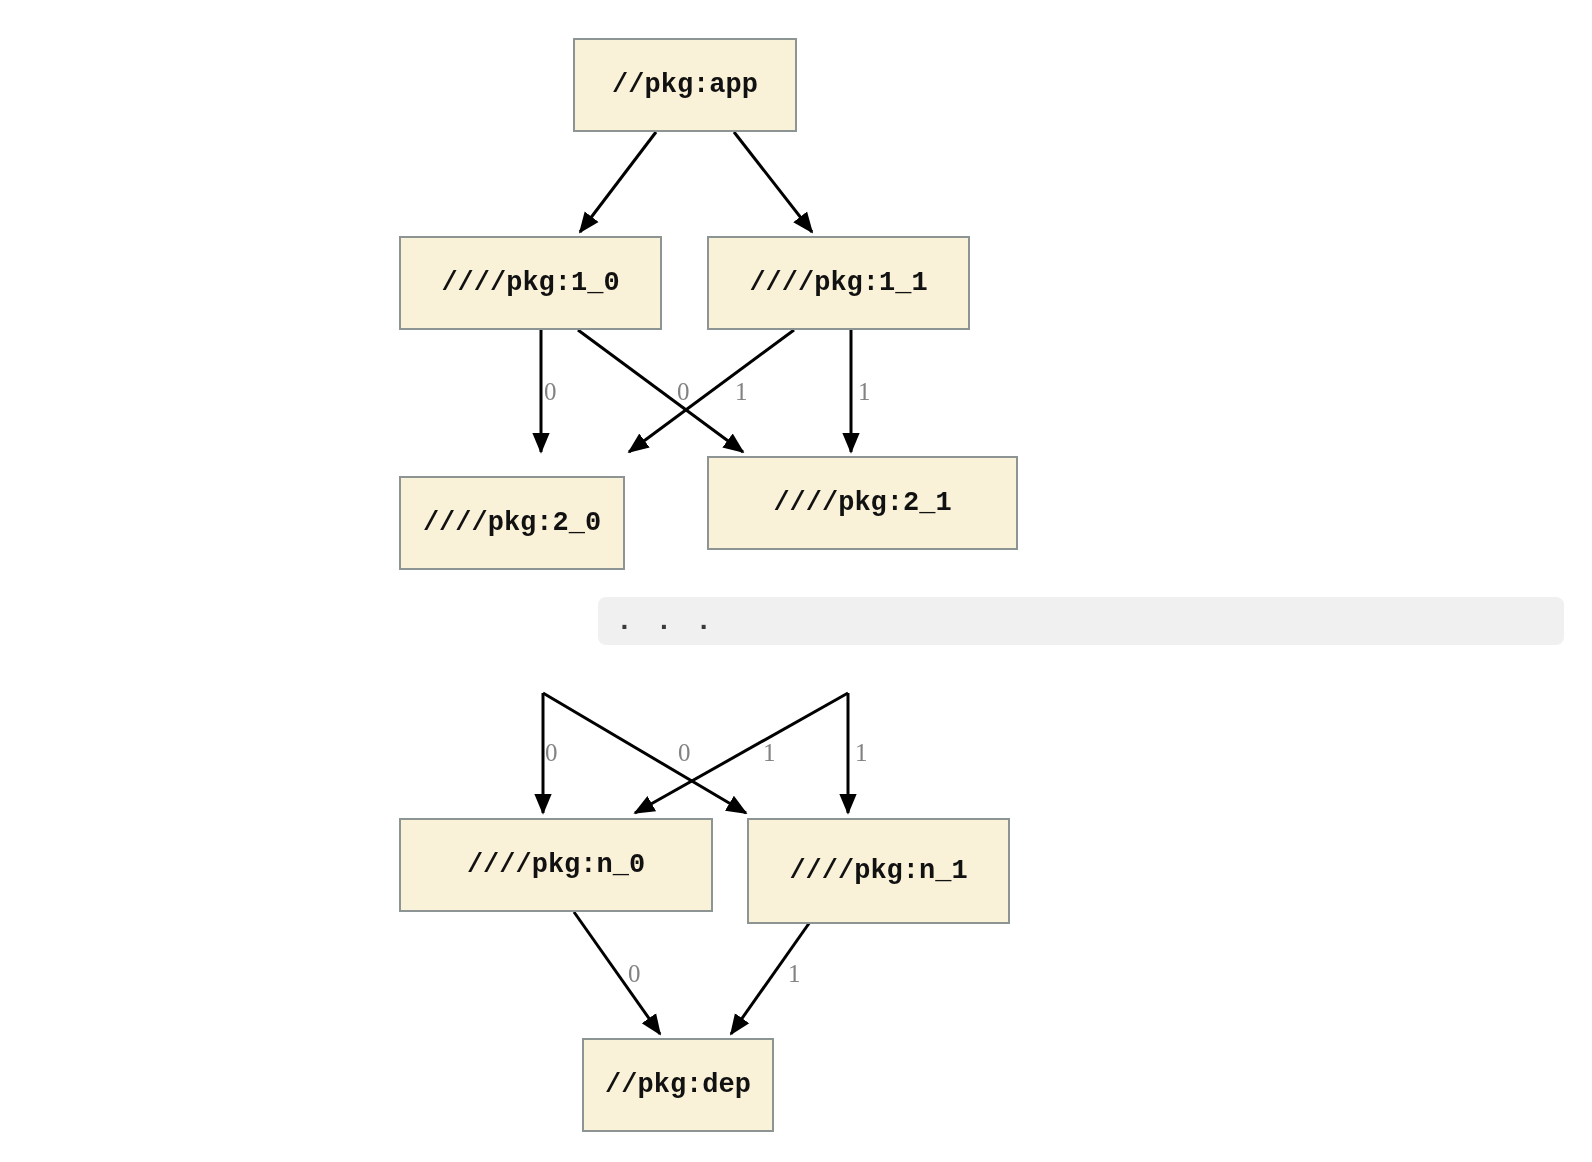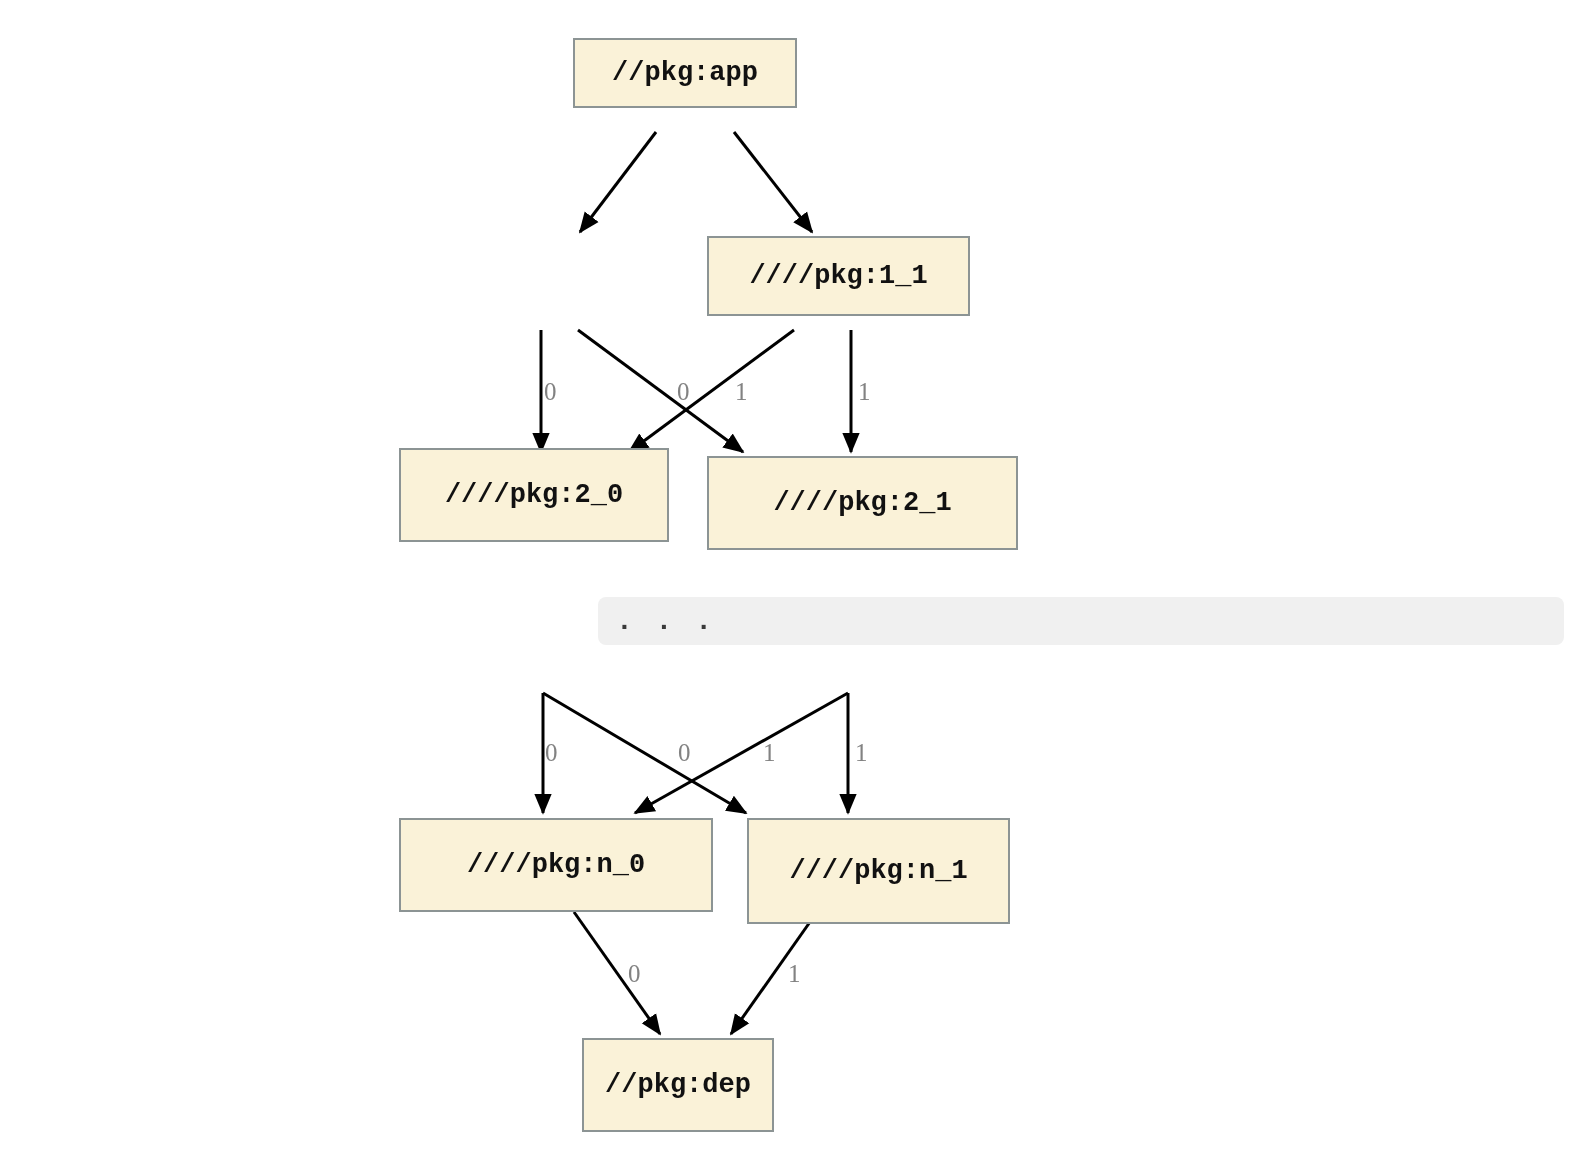--- a/index.html
+++ b/index.html
@@ -68,23 +68,24 @@
     <path class="edge" d="M578,330 L743,452" marker-end="url(#arrow)"></path>
     <path class="edge" d="M851,330 L851,452" marker-end="url(#arrow)"></path>
     <path class="edge" d="M543,693 L543,813" marker-end="url(#arrow)"></path>
     <path class="edge" d="M848,693 L635,813" marker-end="url(#arrow)"></path>
     <path class="edge" d="M543,693 L746,813" marker-end="url(#arrow)"></path>
     <path class="edge" d="M848,693 L848,813" marker-end="url(#arrow)"></path>
     <path class="edge" d="M574,912 L660,1034" marker-end="url(#arrow)"></path>
     <path class="edge" d="M817,912 L731,1034" marker-end="url(#arrow)"></path>
   </svg>
 
-  <div class="node" style="left:573px;top:38px;width:224px;height:70px">//pkg:app</div>
-  <div class="node" style="left:707px;top:236px;width:263px;height:80px">////pkg:1_1</div>
-  <div class="node" style="left:399px;top:448px;width:270px;height:94px">////pkg:2_0</div>
+  <div class="node" style="left:573px;top:38px;width:224px;height:94px">//pkg:app</div>
+  <div class="node" style="left:399px;top:236px;width:263px;height:94px">////pkg:1_0</div>
+  <div class="node" style="left:707px;top:236px;width:263px;height:94px">////pkg:1_1</div>
+  <div class="node" style="left:399px;top:476px;width:226px;height:94px">////pkg:2_0</div>
   <div class="node" style="left:707px;top:456px;width:311px;height:94px">////pkg:2_1</div>
   <div class="node" style="left:399px;top:818px;width:314px;height:94px">////pkg:n_0</div>
   <div class="node" style="left:747px;top:818px;width:263px;height:106px">////pkg:n_1</div>
   <div class="node" style="left:582px;top:1038px;width:192px;height:94px">//pkg:dep</div>
 
   <div class="ellipsis-band">
     <span>. . .</span>
   </div>
 
   <span class="edge-label" style="left:544px;top:379px">0</span>

